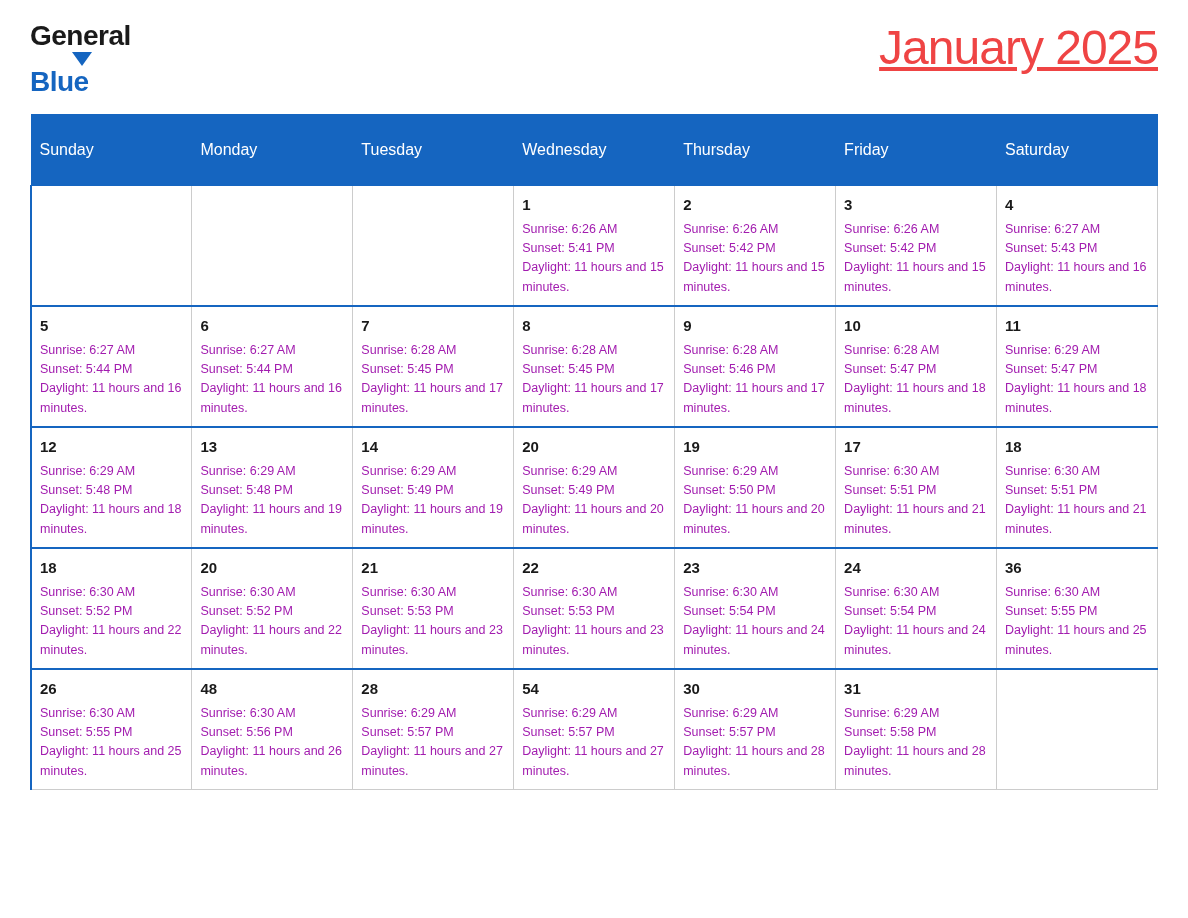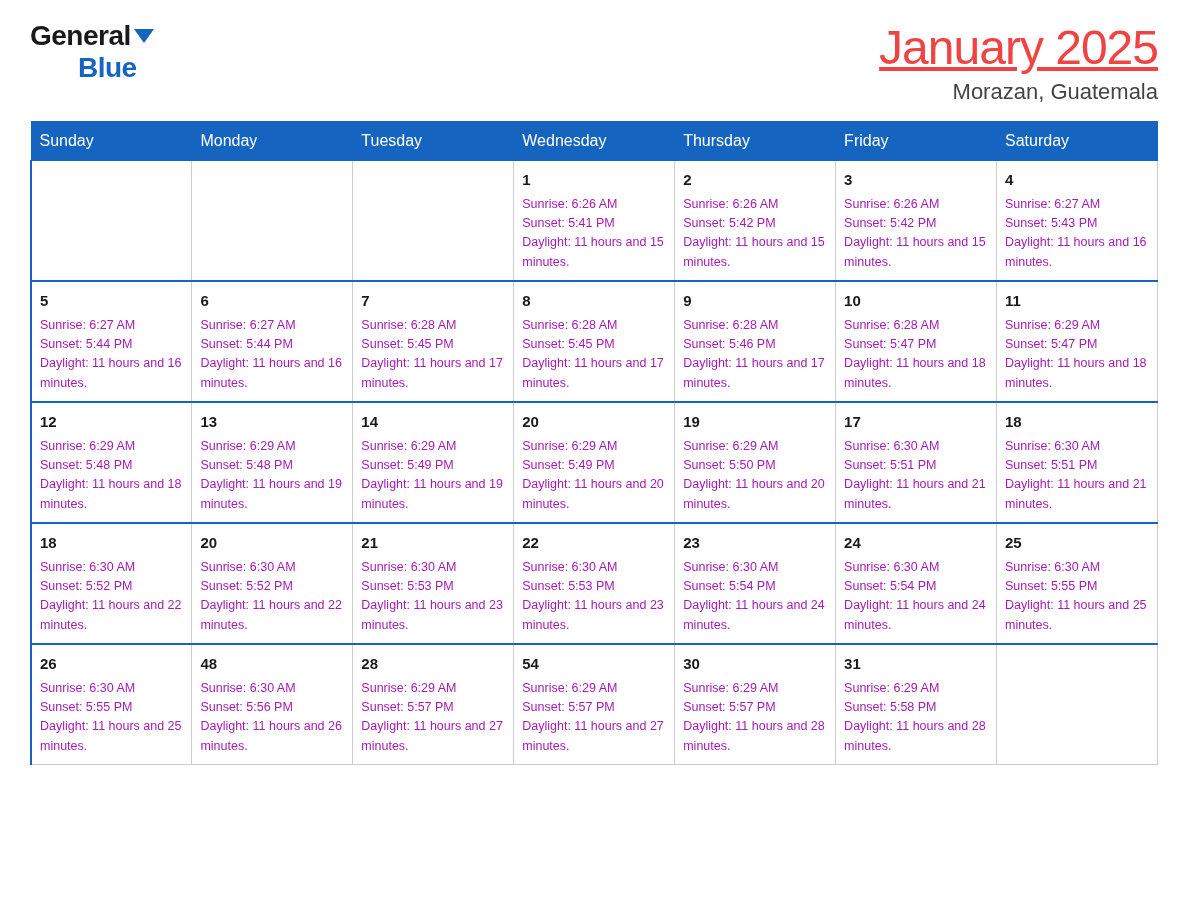--- a/index.html
+++ b/index.html
@@ -25,35 +25,35 @@
       font-size: 28px;
       font-weight: bold;
       color: #1a1a1a;
       letter-spacing: -0.5px;
     }
     .logo-blue {
       font-size: 28px;
       font-weight: bold;
       color: #1565c0;
       letter-spacing: -0.5px;
-      margin-left: 48px;
     }
     .logo-triangle {
       display: inline-block;
       width: 0;
       height: 0;
       border-left: 10px solid transparent;
       border-right: 10px solid transparent;
       border-top: 14px solid #1565c0;
       margin-left: 3px;
       vertical-align: middle;
     }
     .logo-line1 {
       display: flex;
       align-items: center;
+      flex-direction: column;
     }
     .title-area {
       text-align: right;
     }
     .month-title {
       font-size: 48px;
       font-weight: normal;
       color: #ef4444;
       letter-spacing: -1px;
       text-decoration: underline;
@@ -66,21 +66,21 @@
     .calendar-table {
       width: 100%;
       border-collapse: collapse;
       table-layout: fixed;
     }
     .calendar-table th {
       background-color: #1565c0;
       color: #fff;
       font-size: 16px;
       font-weight: normal;
-      padding: 10px 8px;
+      padding: 26px 8px;
       text-align: left;
       border: 1px solid #1565c0;
     }
     .calendar-table td {
       vertical-align: top;
       padding: 8px;
       border: 1px solid #ccc;
       height: 110px;
       font-size: 13px;
       color: #333;
@@ -114,21 +114,20 @@
 <div class="header-area">
   <div class="logo">
     <div class="logo-line1">
       <span class="logo-general">General</span>
       <span class="logo-triangle"></span>
     </div>
     <span class="logo-blue">Blue</span>
   </div>
   <div class="title-area">
     <div class="month-title">January 2025</div>
-    <div class="location-title">Morazan, Guatemala</div>
   </div>
 </div>
 
 <table class="calendar-table">
   <thead>
     <tr>
     <th>Sunday</th>
         <th>Monday</th>
         <th>Tuesday</th>
         <th>Wednesday</th>
@@ -238,21 +237,21 @@
         </td>
         <td>
           <span class="cell-day">23</span>
           <div class="cell-info">Sunrise: 6:30 AM<br>Sunset: 5:54 PM<br>Daylight: 11 hours and 24 minutes.</div>
         </td>
         <td>
           <span class="cell-day">24</span>
           <div class="cell-info">Sunrise: 6:30 AM<br>Sunset: 5:54 PM<br>Daylight: 11 hours and 24 minutes.</div>
         </td>
         <td>
-          <span class="cell-day">25</span>
+          <span class="cell-day">36</span>
           <div class="cell-info">Sunrise: 6:30 AM<br>Sunset: 5:55 PM<br>Daylight: 11 hours and 25 minutes.</div>
         </td>
       </tr>
       <tr class="row-divider">
         <td>
           <span class="cell-day">26</span>
           <div class="cell-info">Sunrise: 6:30 AM<br>Sunset: 5:55 PM<br>Daylight: 11 hours and 25 minutes.</div>
         </td>
         <td>
           <span class="cell-day">48</span>

